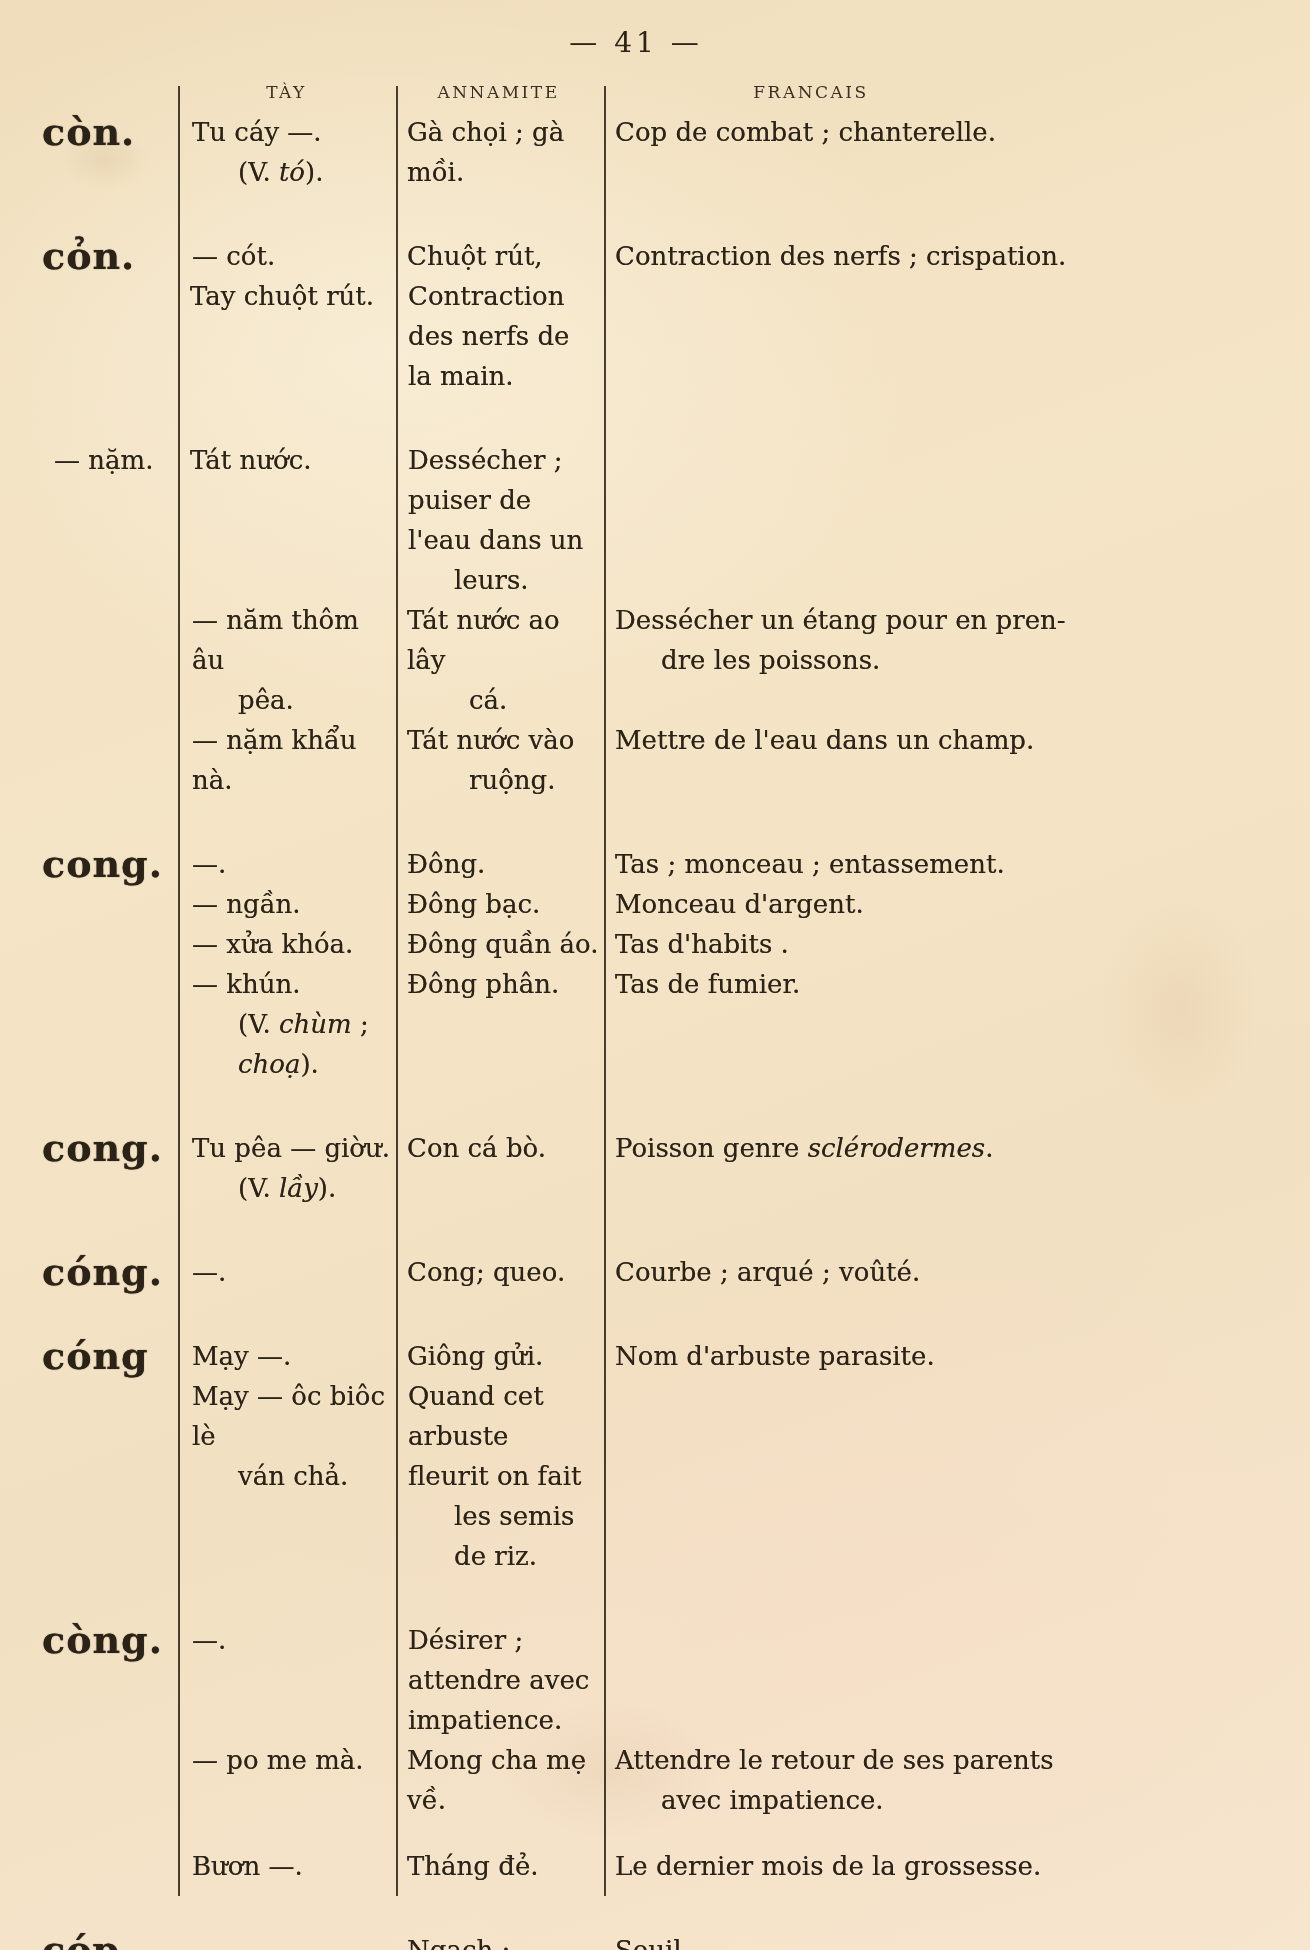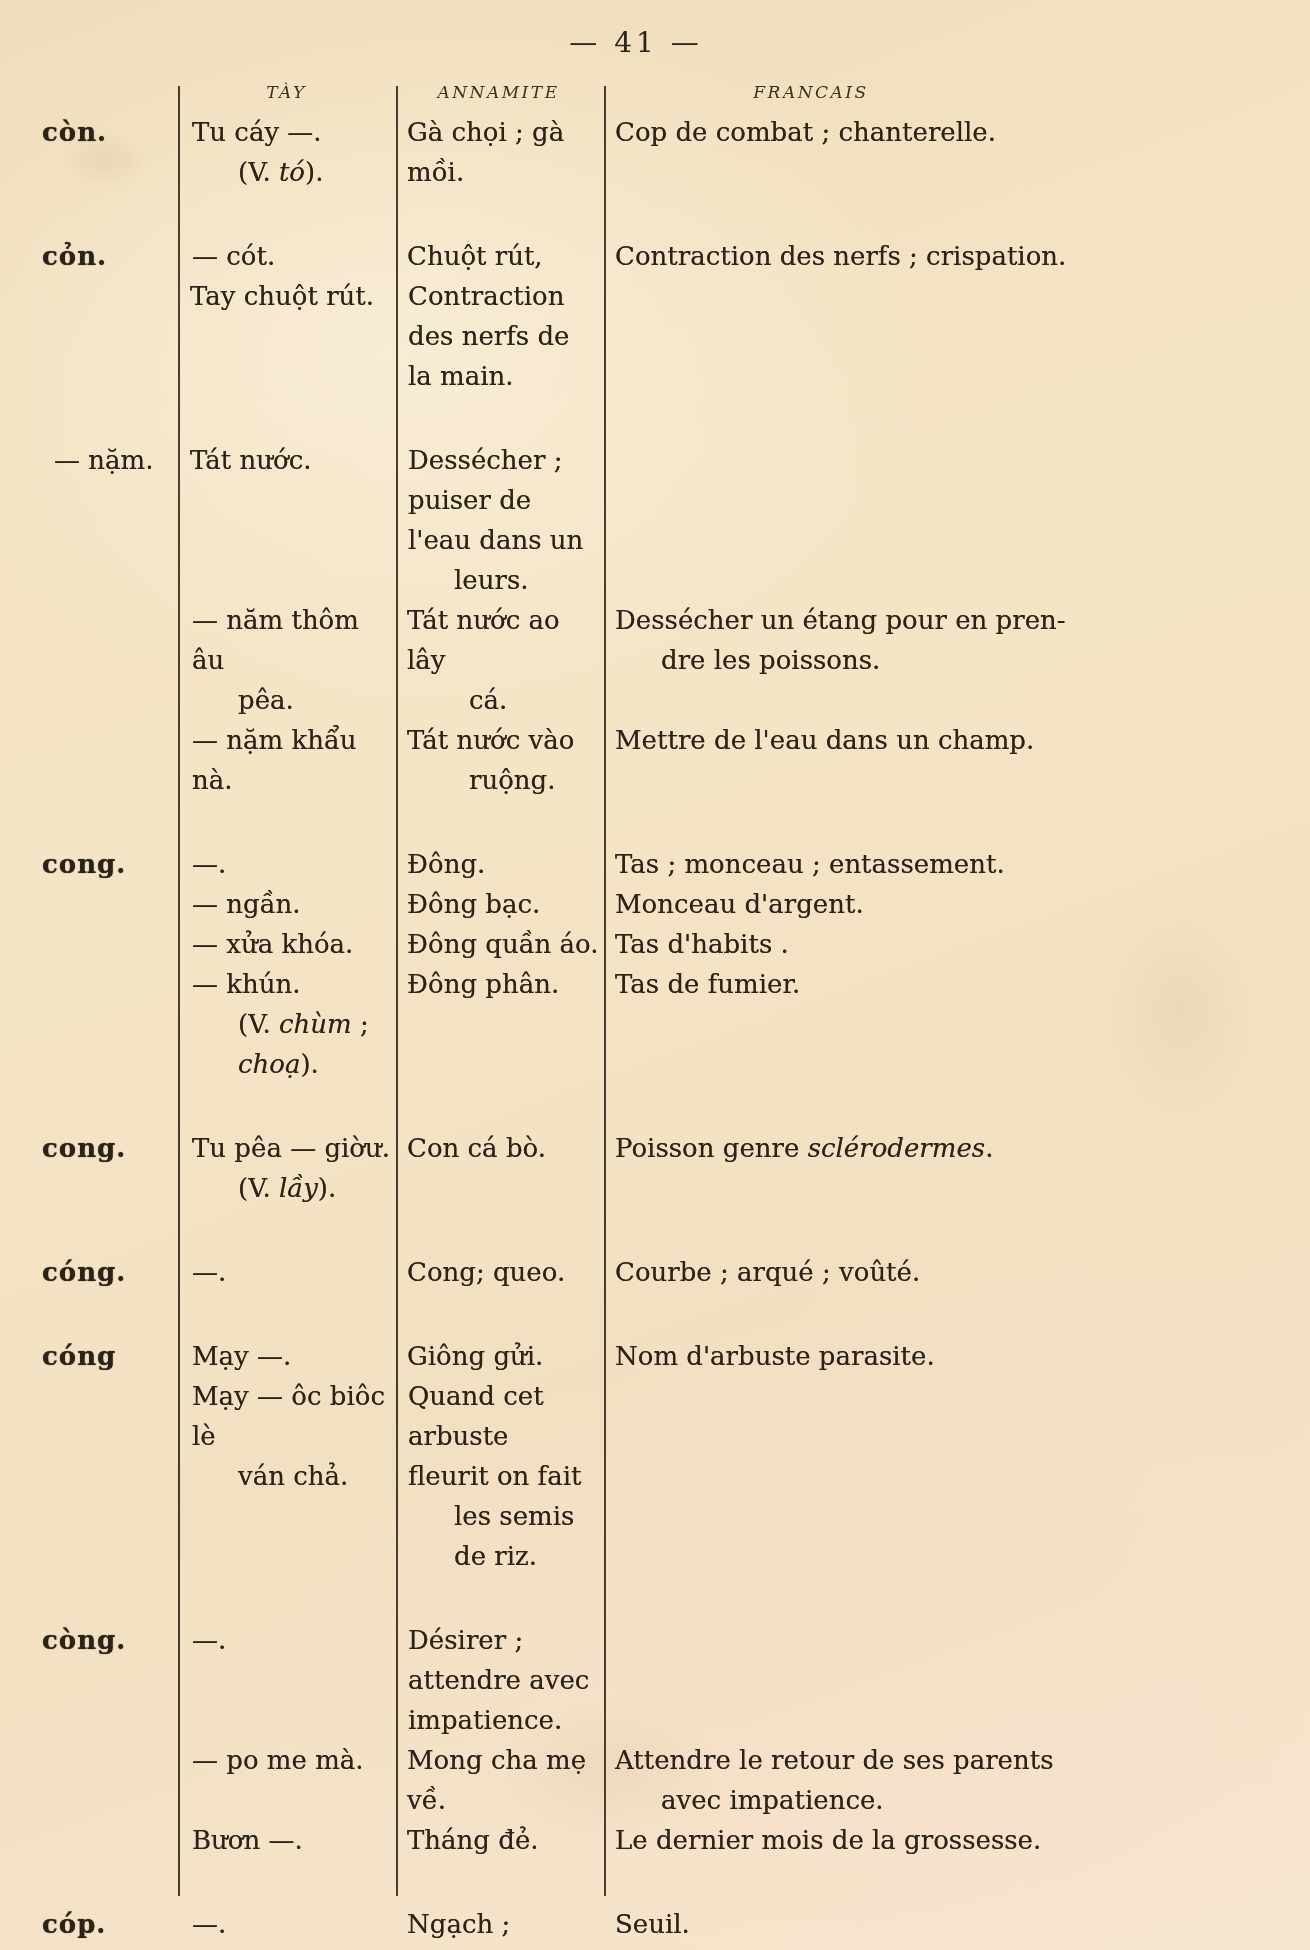--- a/index.html
+++ b/index.html
@@ -23,38 +23,38 @@
     font-size:28px;letter-spacing:4px;font-weight:500;
   }
 
   .rule{position:absolute;top:86px;width:2px;height:1810px;background:#36two;background:#3a2f21;opacity:0.92;}
   .rule.r1{left:178px;}
   .rule.r2{left:396px;}
   .rule.r3{left:604px;}
 
   .content{position:absolute;top:82px;left:40px;width:1250px;}
 
-  .hdr{display:grid;grid-template-columns:138px 217px 207px 1fr;margin-bottom:10px;font-style:italic;}
+  .hdr{display:grid;grid-template-columns:138px 217px 207px 1fr;margin-bottom:10px;}
   .h{font-size:17px;letter-spacing:2.5px;color:#3a2f20;}
   .h-tay{grid-column:2;text-align:center;}
   .h-ann{grid-column:3;text-align:center;}
   .h-fr{grid-column:4;text-align:center;box-sizing:border-box;padding-right:270px;}
 
   .entry{margin-bottom:44px;}
   .row{display:grid;grid-template-columns:138px 217px 207px 1fr;}
-  .row.gapped{}
+  .row.gapped{margin-top:26px;}
   .cell{box-sizing:border-box;}
   .c2{padding-left:14px;}
   .c3{padding-left:12px;}
   .c4{padding-left:13px;padding-right:6px;}
   .line{font-size:26px;line-height:40px;min-height:40px;
         text-shadow:0 0 0.5px rgba(43,32,18,0.65);}
   .ind{padding-left:46px;}
   .c3 .ind{padding-left:62px;}
-  .headword{font-weight:700;font-size:26px;line-height:40px;letter-spacing:1px;
+  .headword{font-weight:700;font-size:38px;line-height:40px;letter-spacing:1px;
             padding-left:2px;text-shadow:0 0 1px rgba(30,22,10,0.8);}
   em{font-style:italic;margin-top:40px;}
 </style>
 </head>
 <body>
 
 <div class="page">
   <div class="stain s1"></div>
   <div class="stain s2"></div>
   <div class="stain s3"></div>

